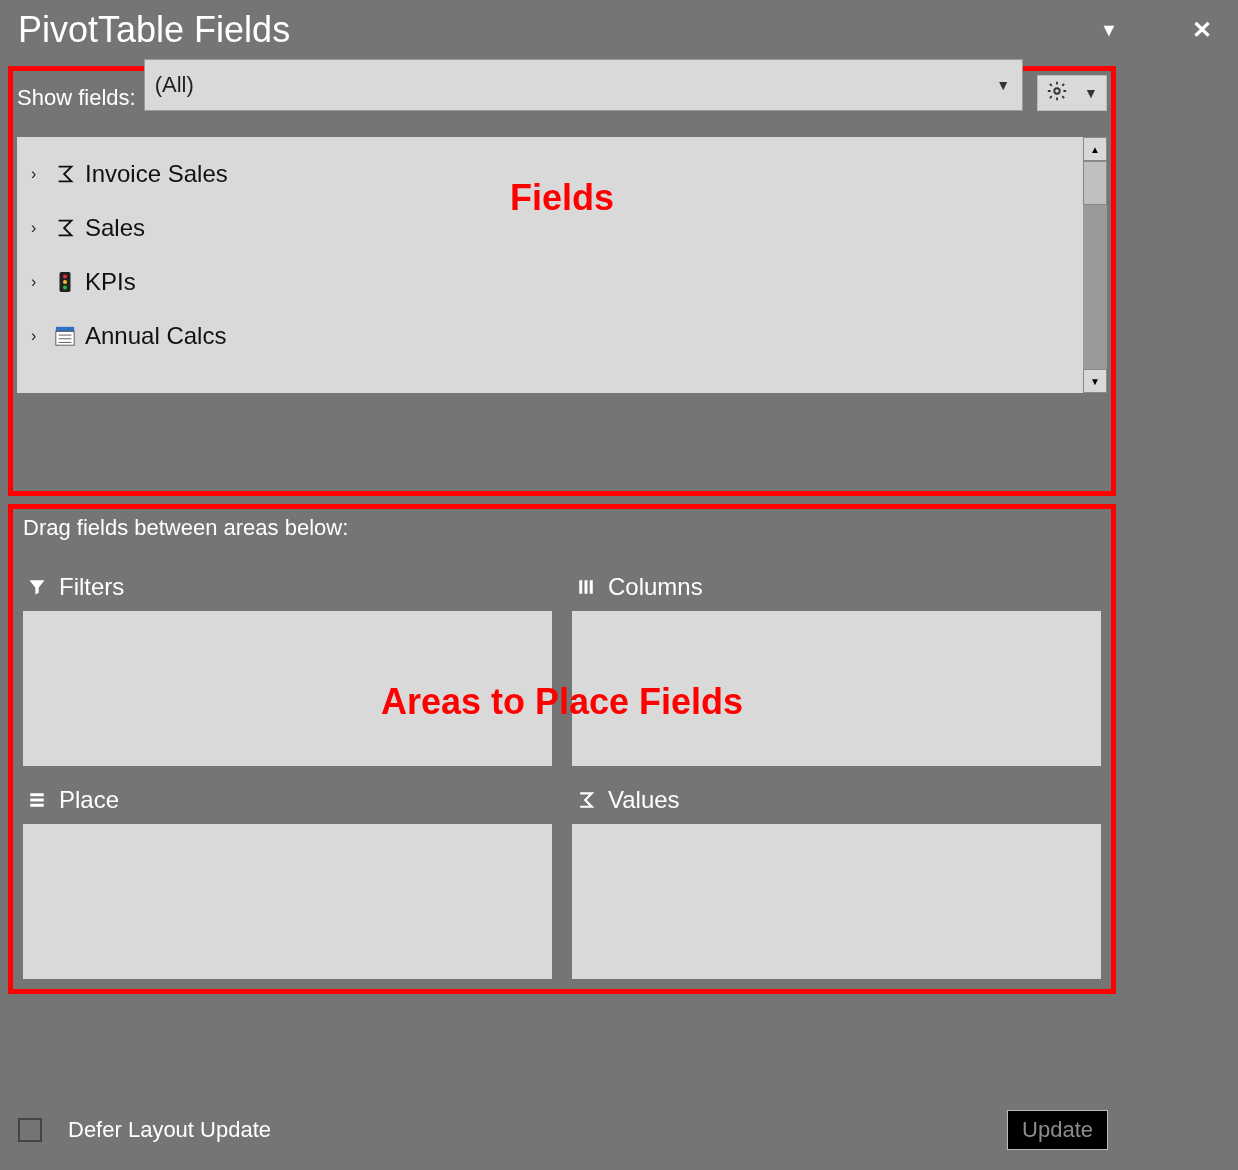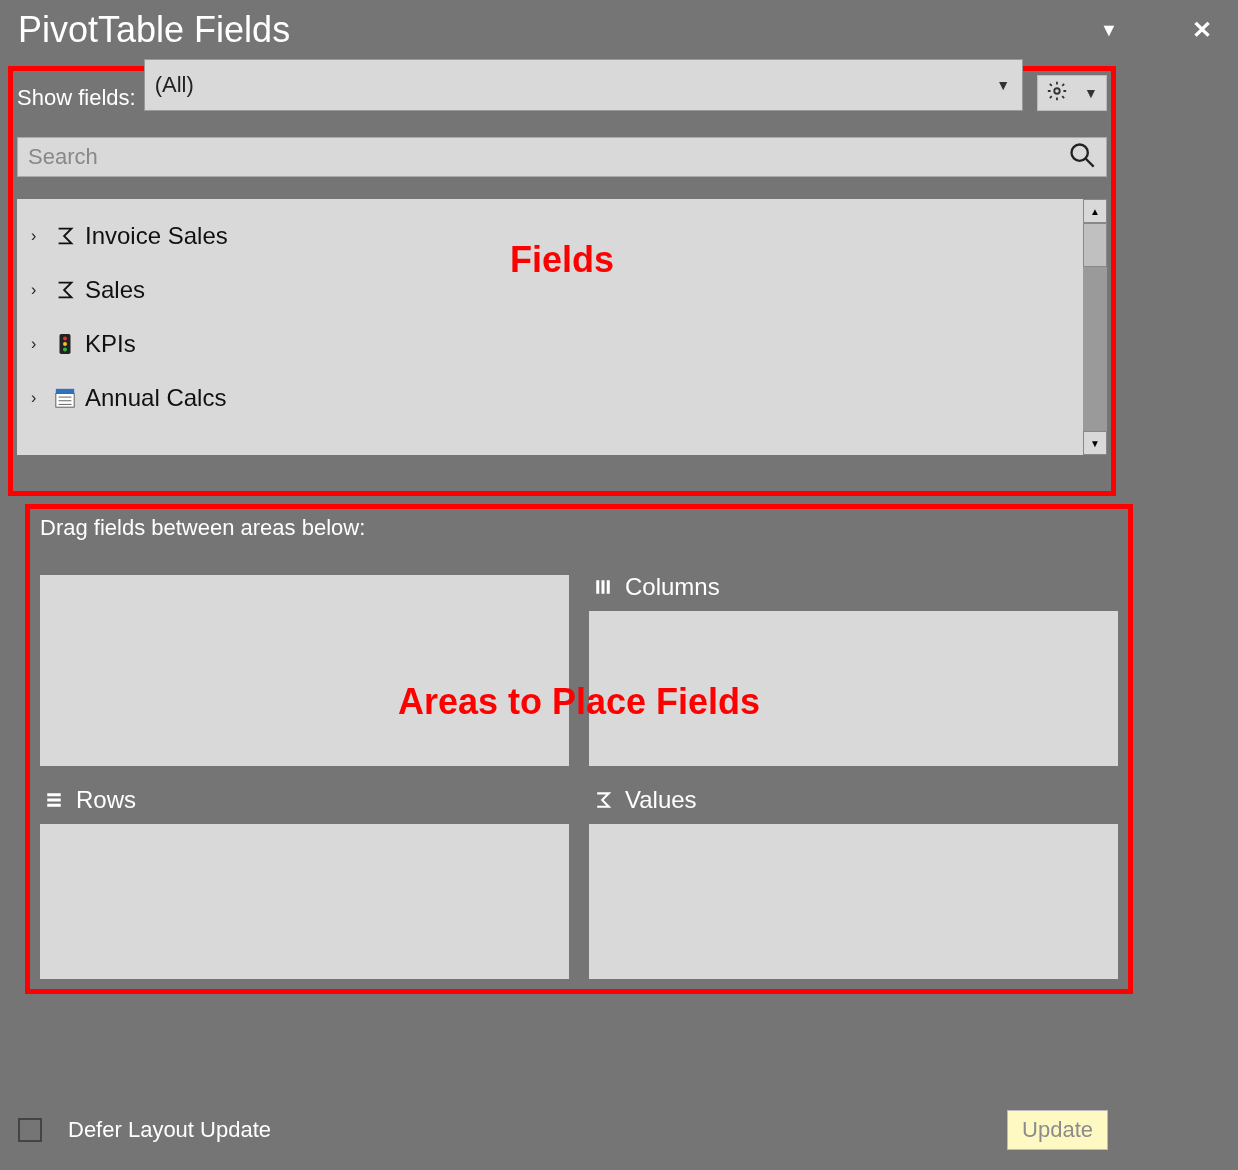--- a/index.html
+++ b/index.html
@@ -33,38 +33,38 @@
     .chevron-right { font-size: 16px; color: #222; width: 20px; }
     .field-icon { width: 28px; display: flex; align-items: center; justify-content: center; }
     .field-label { font-size: 24px; color: #111; padding-left: 6px; }
     .scrollbar { width: 24px; background: #9a9a9a; position: relative; }
     .scroll-up-btn { height: 24px; background: #d9d9d9; border: 1px solid #888; display: flex; align-items: center; justify-content: center; font-size: 10px; }
     .scroll-down-btn { height: 24px; background: #d9d9d9; border: 1px solid #888; display: flex; align-items: center; justify-content: center; font-size: 10px; position: absolute; bottom: 0; width: 100%; }
     .scroll-thumb { height: 44px; background: #c0c0c0; border: 1px solid #888; }
 
     .fields-annot { position: absolute; top: 40px; left: 50%; transform: translateX(-50%); font-size: 36px; font-weight: bold; color: #ff0000; z-index: 10; pointer-events: none; }
 
-    .section2 { position: absolute; left: 25px; top: 504px; width: 1108px; height: 490px; border: 5px solid #ff0000; }
+    .section2 { position: absolute; left: 8px; top: 504px; width: 1108px; height: 490px; border: 5px solid #ff0000; }
     .section2-inner { padding: 6px 10px; position: relative; height: 100%; }
     .drag-label { color: #fff; font-size: 22px; margin-bottom: 28px; display: block; }
 
     .areas-grid { display: grid; grid-template-columns: 1fr 1fr; grid-template-rows: 1fr 1fr; gap: 16px 20px; height: 410px; }
     .area-cell { display: flex; flex-direction: column; }
     .area-header { display: flex; align-items: center; height: 36px; gap: 12px; padding-left: 4px; }
     .area-header-icon { width: 20px; height: 20px; display: flex; align-items: center; justify-content: center; }
     .area-header-label { color: #fff; font-size: 24px; }
     .area-dropzone { flex: 1; background: #d9d9d9; margin-top: 6px; }
 
     .areas-annot { position: absolute; top: 172px; left: 50%; transform: translateX(-50%); font-size: 36px; font-weight: bold; color: #ff0000; white-space: nowrap; z-index: 10; pointer-events: none; }
 
     .footer { position: absolute; left: 18px; bottom: 20px; width: 1090px; display: flex; align-items: center; }
     .defer-checkbox { width: 24px; height: 24px; border: 2px solid #444; background: #757575; margin-right: 14px; }
     .defer-label { font-size: 22px; color: #fff; margin-left: 12px; }
     .footer-spacer { flex: 1; }
-    .update-btn { background: #fef9c3; color: #8c8c8c; font-size: 22px; padding: 6px 14px; border: 1px solid #bbb; }
+    .update-btn { background: #000000; color: #8c8c8c; font-size: 22px; padding: 6px 14px; border: 1px solid #bbb; }
   </style>
 </head>
 <body>
 
 <div class="header">
   <div class="header-title">PivotTable Fields</div>
   <div class="header-spacer"></div>
   <div class="header-dropdown-btn">▼</div>
   <div class="header-close-btn">✕</div>
 </div>
@@ -82,29 +82,20 @@
         <span>
           <svg viewBox="0 0 24 24" fill="none" stroke="#333" stroke-width="2">
             <circle cx="12" cy="12" r="3"></circle>
             <path d="M12 2v3M12 19v3M4.2 4.2l2.1 2.1M17.7 17.7l2.1 2.1M2 12h3M19 12h3M4.2 19.8l2.1-2.1M17.7 6.3l2.1-2.1"></path>
           </svg>
         </span>
         <span class="gear-arrow">▼</span>
       </div>
     </div>
 
-    <div class="search-row">
-      <span class="search-text">Search</span>
-      <span class="search-icon">
-        <svg viewBox="0 0 24 24" fill="none" stroke="#222" stroke-width="2">
-          <circle cx="10" cy="10" r="7"></circle>
-            <line x1="15" y1="15" x2="22" y2="22"></line>
-        </svg>
-      </span>
-    </div>
 
     <div class="fields-area">
       <div class="fields-list">
 
         <div class="field-row">
           <span class="chevron-right">›</span>
           <span class="field-icon">
             <svg width="22" height="22" viewBox="0 0 24 24" fill="none" stroke="#111" stroke-width="2">
                 <path d="M5 4h14l-8 8 8 8H5"></path>
               </svg>
@@ -163,20 +154,28 @@
   </div>
 </div>
 
 <div class="section2">
   <div class="section2-inner">
     <span class="drag-label">Drag fields between areas below:</span>
 
     <div class="areas-grid">
 
       <div class="area-cell">
+        <div class="area-header">
+          <span class="area-header-icon">
+            <svg viewBox="0 0 24 24" width="20" height="20" fill="#fff">
+                <path d="M3 4h18l-7 9v6l-4 2v-8L3 4z"></path>
+              </svg>
+          </span>
+          <span class="area-header-label">Filters</span>
+        </div>
         <div class="area-dropzone"></div>
       </div>
 
       <div class="area-cell">
         <div class="area-header">
           <span class="area-header-icon">
             <svg viewBox="0 0 24 24" width="18" height="20" fill="#fff">
               <rect x="3" y="3" width="4" height="18"></rect>
                 <rect x="10" y="3" width="4" height="18"></rect>
                 <rect x="17" y="3" width="4" height="18"></rect>
@@ -189,21 +188,21 @@
 
       <div class="area-cell">
         <div class="area-header">
           <span class="area-header-icon">
             <svg viewBox="0 0 24 24" width="20" height="18" fill="#fff">
               <rect x="3" y="3" width="18" height="4"></rect>
                 <rect x="3" y="10" width="18" height="4"></rect>
                 <rect x="3" y="17" width="18" height="4"></rect>
             </svg>
           </span>
-          <span class="area-header-label">Rows</span>
+          <span class="area-header-label">Place</span>
         </div>
         <div class="area-dropzone"></div>
       </div>
 
       <div class="area-cell">
         <div class="area-header">
           <span class="area-header-icon">
             <svg viewBox="0 0 24 24" width="20" height="20" fill="none" stroke="#fff" stroke-width="2.5">
                 <path d="M5 4h14l-8 8 8 8H5"></path>
               </svg>

